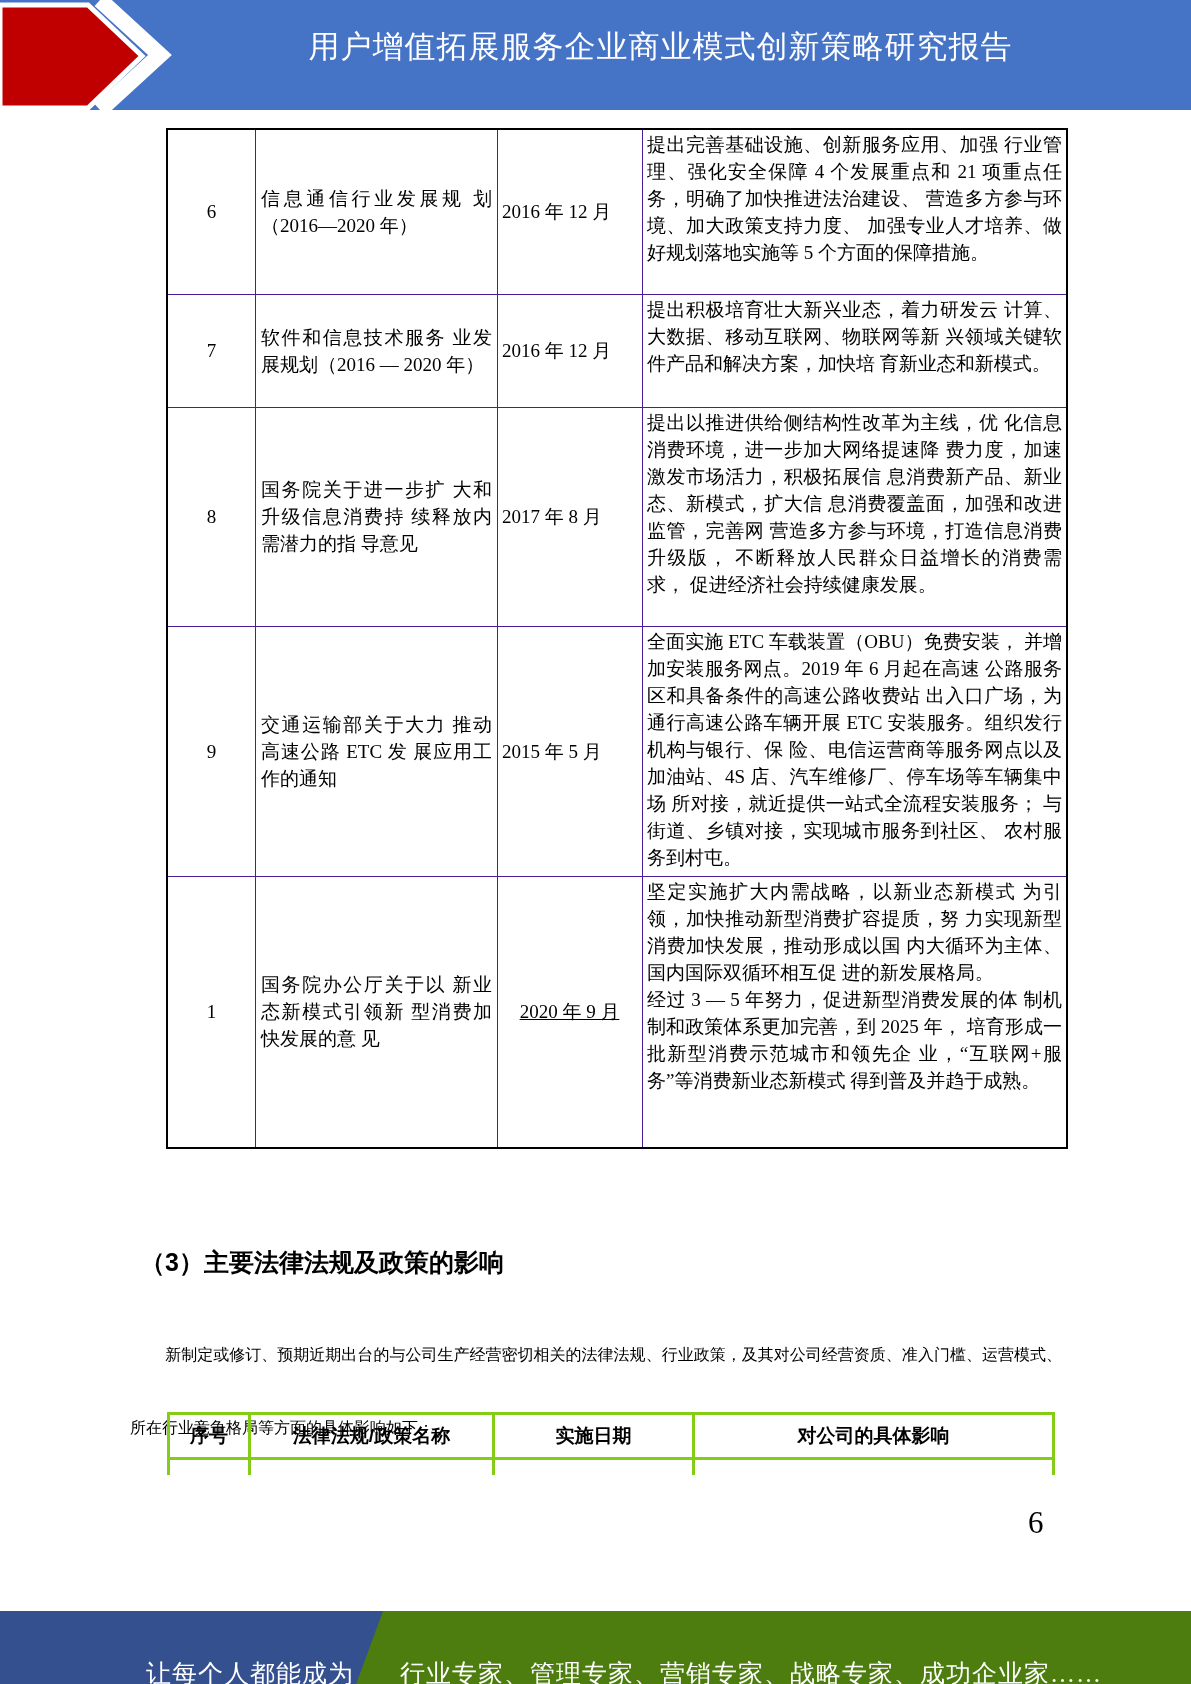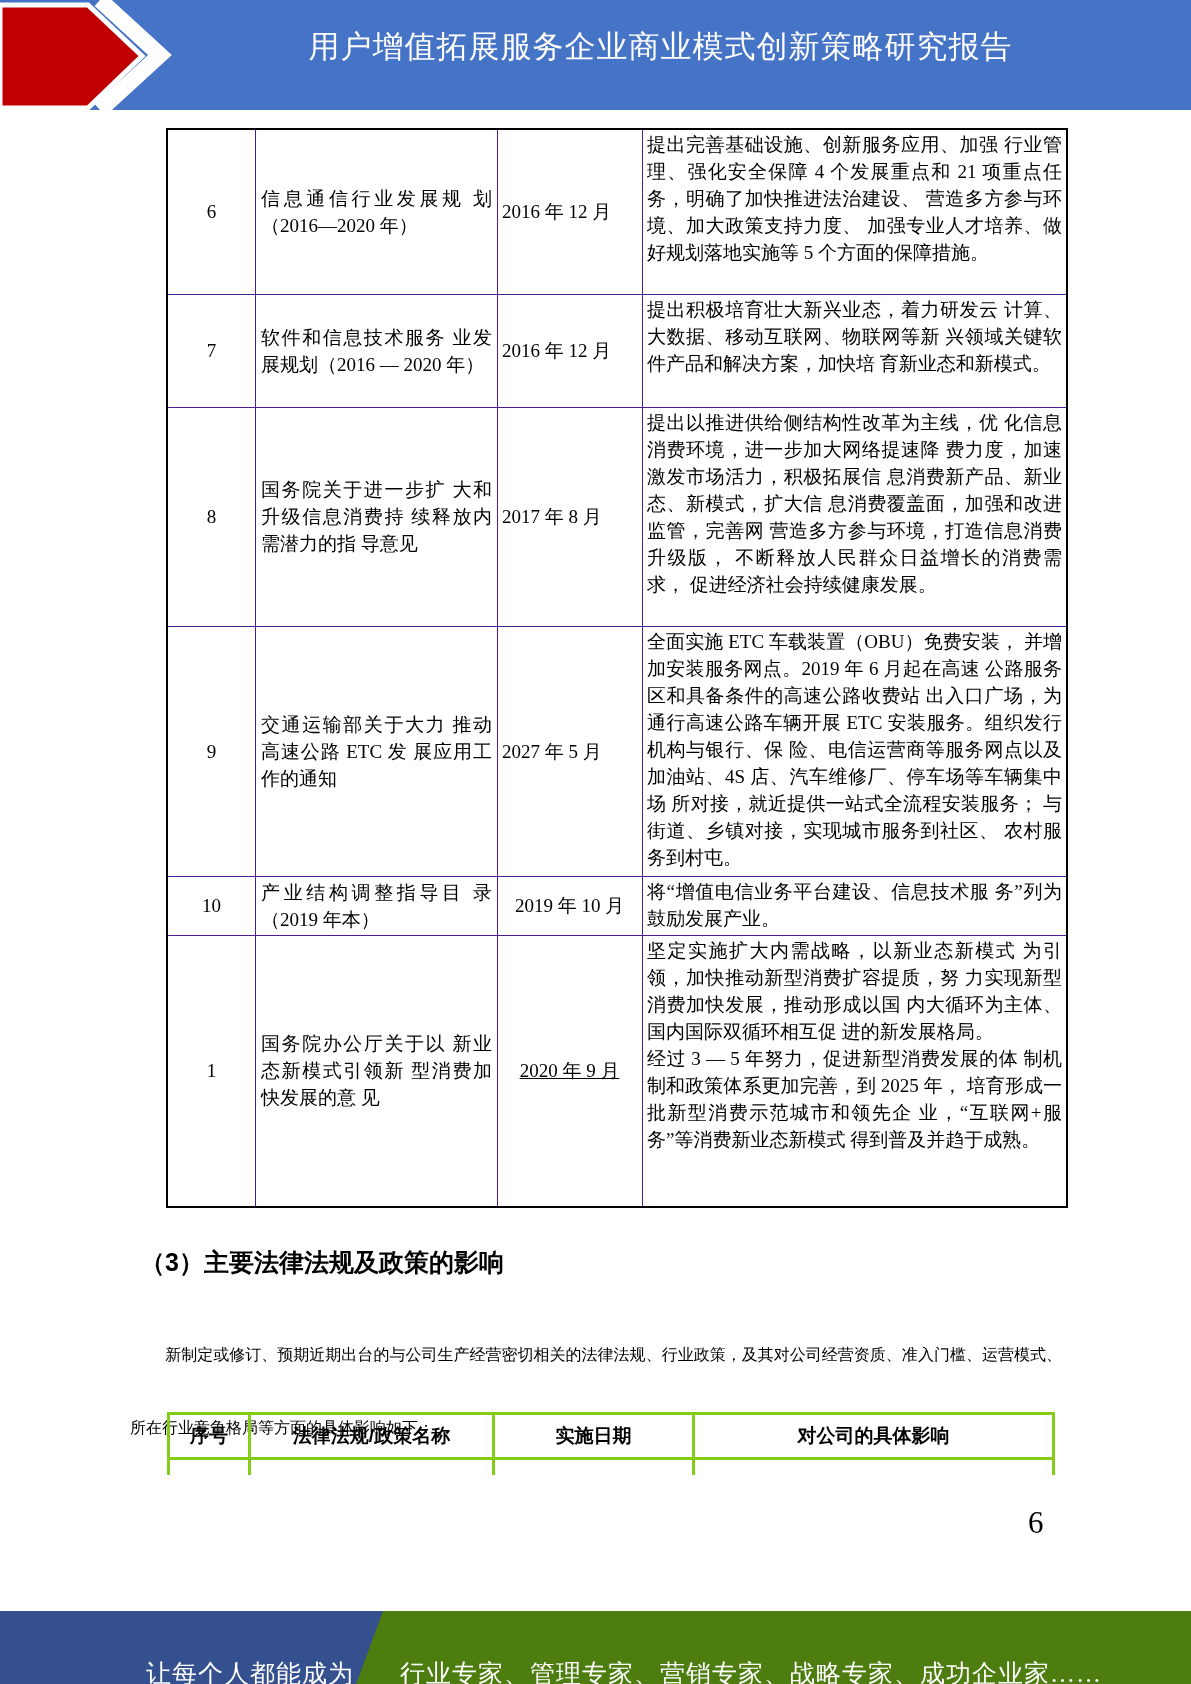--- a/index.html
+++ b/index.html
@@ -92,28 +92,22 @@
   </tr>
   <tr style="height:219px;">
     <td class="c-no">8</td>
     <td class="c-name">国务院关于进一步扩 大和升级信息消费持 续释放内需潜力的指 导意见</td>
     <td class="c-date">2017 年 8 月</td>
     <td class="c-impact">提出以推进供给侧结构性改革为主线，优 化信息消费环境，进一步加大网络提速降 费力度，加速激发市场活力，积极拓展信 息消费新产品、新业态、新模式，扩大信 息消费覆盖面，加强和改进监管，完善网 营造多方参与环境，打造信息消费升级版， 不断释放人民群众日益增长的消费需求， 促进经济社会持续健康发展。</td>
   </tr>
   <tr style="height:250px;">
     <td class="c-no">9</td>
     <td class="c-name">交通运输部关于大力 推动高速公路 ETC 发 展应用工作的通知</td>
-    <td class="c-date">2027 年 5 月</td>
+    <td class="c-date">2015 年 5 月</td>
     <td class="c-impact">全面实施 ETC 车载装置（OBU）免费安装， 并增加安装服务网点。2019 年 6 月起在高速 公路服务区和具备条件的高速公路收费站 出入口广场，为通行高速公路车辆开展 ETC 安装服务。组织发行机构与银行、保 险、电信运营商等服务网点以及加油站、4S 店、汽车维修厂、停车场等车辆集中场 所对接，就近提供一站式全流程安装服务； 与街道、乡镇对接，实现城市服务到社区、 农村服务到村屯。</td>
-  </tr>
-  <tr style="height:58px;">
-    <td class="c-no">10</td>
-    <td class="c-name">产业结构调整指导目 录（2019 年本）</td>
-    <td class="c-date" style="text-align:center;padding-left:0;">2019 年 10 月</td>
-    <td class="c-impact">将“增值电信业务平台建设、信息技术服 务”列为鼓励发展产业。</td>
   </tr>
   <tr style="height:272px;">
     <td class="c-no">1</td>
     <td class="c-name">国务院办公厅关于以 新业态新模式引领新 型消费加快发展的意 见</td>
     <td class="c-date" style="text-align:center;padding-left:0;text-decoration:underline;">2020 年 9 月</td>
     <td class="c-impact">坚定实施扩大内需战略，以新业态新模式 为引领，加快推动新型消费扩容提质，努 力实现新型消费加快发展，推动形成以国 内大循环为主体、国内国际双循环相互促 进的新发展格局。
 经过 3 — 5 年努力，促进新型消费发展的体 制机制和政策体系更加完善，到 2025 年， 培育形成一批新型消费示范城市和领先企 业，“互联网+服务”等消费新业态新模式 得到普及并趋于成熟。</td>
   </tr>
 </tbody>
   </table>

